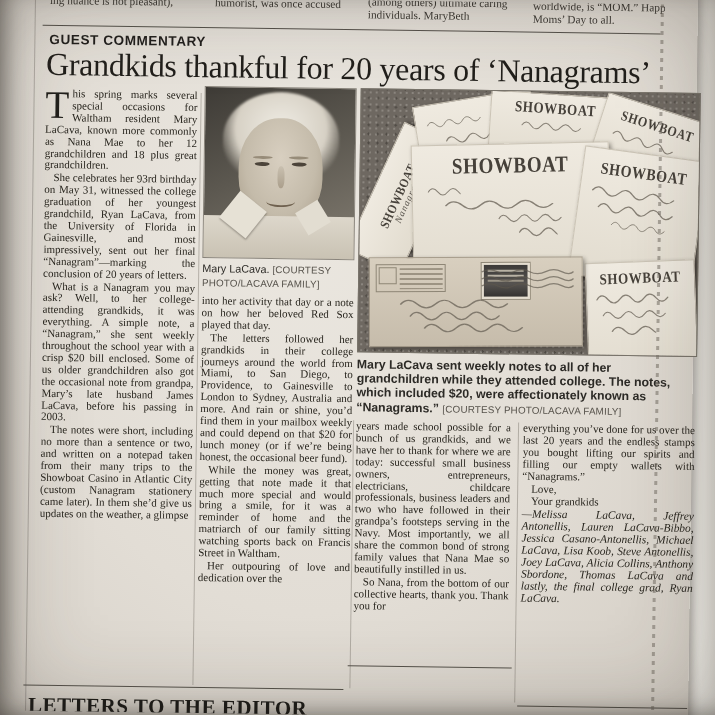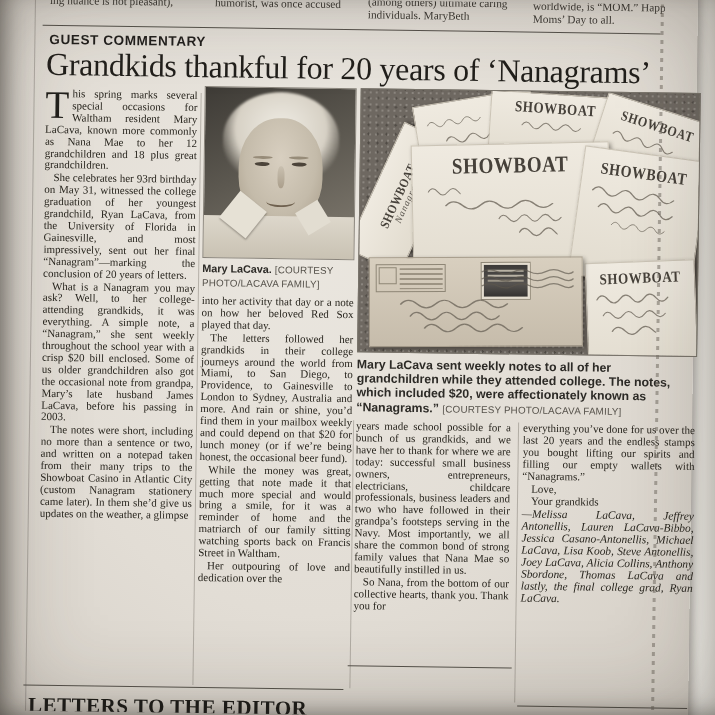--- a/index.html
+++ b/index.html
@@ -31,21 +31,21 @@
   .col p{margin:0 0 1px 0;text-indent:9px;}
   .col p.noindent{text-indent:0;}
   .dropcap{float:left;font-size:39px;line-height:30px;padding:2px 3px 0 0;font-weight:500;color:#211f1b;}
   .vr{position:absolute;width:1px;background:rgba(100,94,84,.38);}
   .names{font-style:italic;font-size:11.4px;}
 
   
   figure{margin:0;}
   .figcap{font-family:"Liberation Sans",sans-serif;font-size:10.8px;line-height:12.5px;color:#2c2a26;text-align:left;}
   .figcap .credit{font-weight:normal;font-size:9.8px;color:#56524b;letter-spacing:.2px;}
-  .figcap b{font-weight:bold;margin-top:19px;}
+  .figcap b{font-weight:normal;margin-top:19px;}
 
   
   .portrait{position:absolute;left:201px;top:88px;width:152px;}
   .portrait-art{position:relative;width:150px;height:170px;border:1px solid #8a857c;overflow:hidden;background:linear-gradient(155deg,#3e3b36 0%,#5c5850 45%,#837d72 100%);}
   .hair{position:absolute;left:18px;top:4px;width:116px;height:92px;border-radius:52% 52% 46% 46%;background:radial-gradient(ellipse at 50% 40%,#efece4 0%,#d7d1c5 55%,rgba(160,153,140,0) 78%);filter:blur(1px);}
   .face{position:absolute;left:34px;top:30px;width:84px;height:106px;border-radius:47% 47% 43% 45%;background:radial-gradient(ellipse at 50% 38%,#d8cfc0 0%,#c4bbaa 60%,#a79c89 100%);}
   .brow{position:absolute;width:20px;height:3px;border-radius:50%;background:#978c79;top:38px;}
   .eye{position:absolute;width:15px;height:4px;border-radius:50%;background:#4c443a;top:44px;}
   .nose{position:absolute;left:39px;top:48px;width:7px;height:22px;background:linear-gradient(#c9c0b0,#ab9f8c);border-radius:40%;}
   .mouth{position:absolute;left:28px;top:78px;width:29px;height:9px;border-bottom:2.5px solid #6f614f;border-radius:0 0 50% 50%;}

